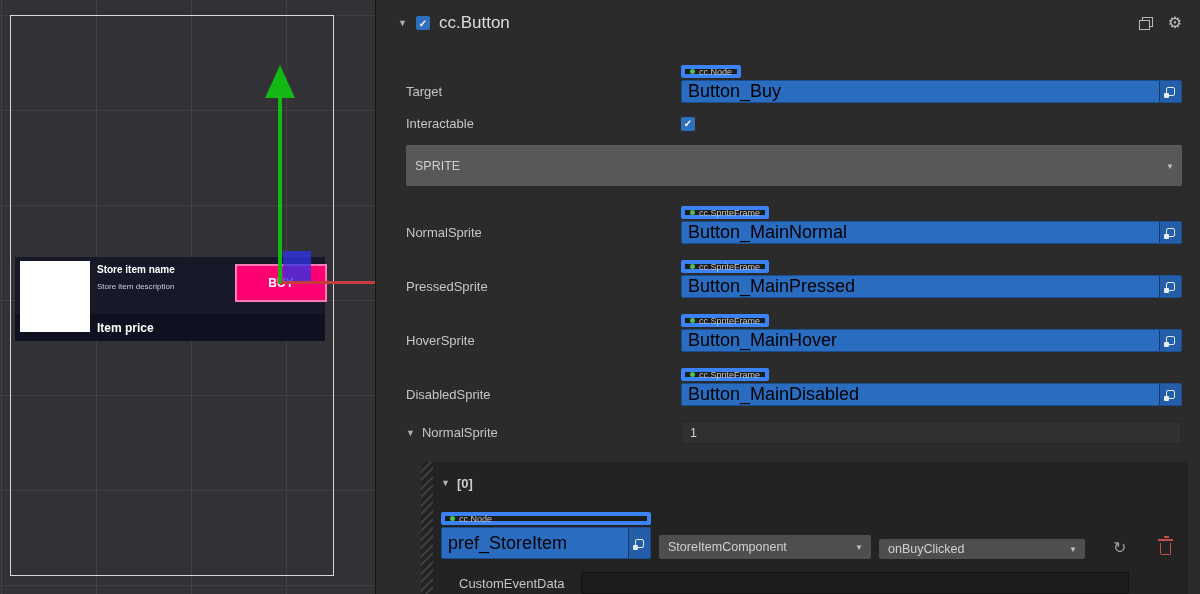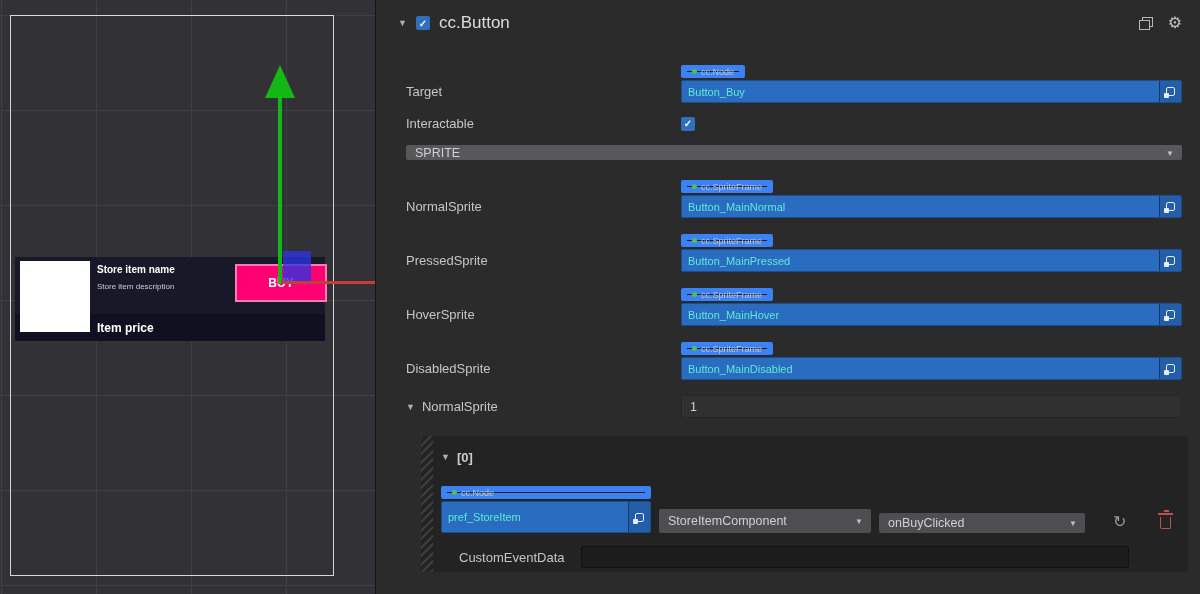--- a/index.html
+++ b/index.html
@@ -51,34 +51,34 @@
   .gear { color:#c0c0c0; font-size:16px; line-height:1; }
 
   .row { display:flex; align-items:flex-end; padding:0 18px 0 30px; }
   .row.simple { align-items:center; }
   .plabel { width:275px; flex:none; font-size:13px; color:#c6c6c6; padding-bottom:4px;
     display:flex; align-items:center; gap:7px; }
   .row.simple .plabel { padding-bottom:0; }
   .fcol { flex:1; min-width:0; }
 
   .tag { display:inline-flex; align-items:center; gap:4px; height:13px; padding:0 5px;
-    background:#1d1d1d; border:6px solid #3b82f6; border-radius:2px; font-size:9px;
+    background:#1d1d1d; border:4px solid #3b82f6; border-radius:2px; font-size:9px;
     color:#c5c5c5; margin-bottom:2px; }
   .dot { width:5px; height:5px; border-radius:50%; background:#4fc14f; }
 
   .ref-field { height:23px; background:#2a6cc0; border:1px solid #1b4e8e; border-radius:2px;
     display:flex; align-items:center; overflow:hidden; }
-  .ref-text { flex:1; padding:0 6px; font-size:11px; color:#5eead4; white-space:nowrap; }
+  .ref-text { flex:1; padding:0 6px; font-size:18px; color:#000000; white-space:nowrap; }
   .picker { width:22px; align-self:stretch; flex:none; display:flex; align-items:center;
     justify-content:center; border-left:1px solid rgba(0,0,0,.4); background:rgba(0,0,0,.12); }
   .picker-icon { width:9px; height:9px; border:1.5px solid #e6edf5; border-radius:2px; position:relative; }
   .picker-icon::after { content:""; position:absolute; left:-3px; bottom:-3px; width:5px; height:5px;
     background:#e6edf5; border-radius:1px; }
 
-  .dropdown { height:15px; background:#58585a; border-radius:2px; position:relative;
+  .dropdown { height:41px; background:#58585a; border-radius:2px; position:relative;
     display:flex; align-items:center; padding:0 24px 0 9px; font-size:12.5px; color:#d0d0d0; }
   .dropdown .chev { position:absolute; right:8px; top:50%; transform:translateY(-50%);
     font-size:8px; color:#c0c0c0; }
 
   .count-field { height:23px; width:100%; background:#303030; border:1px solid #262626;
     border-radius:2px; display:flex; align-items:center; padding:0 8px; font-size:12.5px; color:#cfcfcf; }
 
   .row-target { margin-top:14px; }
   .row-interactable { margin-top:13px; }
   .row-transition { margin-top:14px; }

